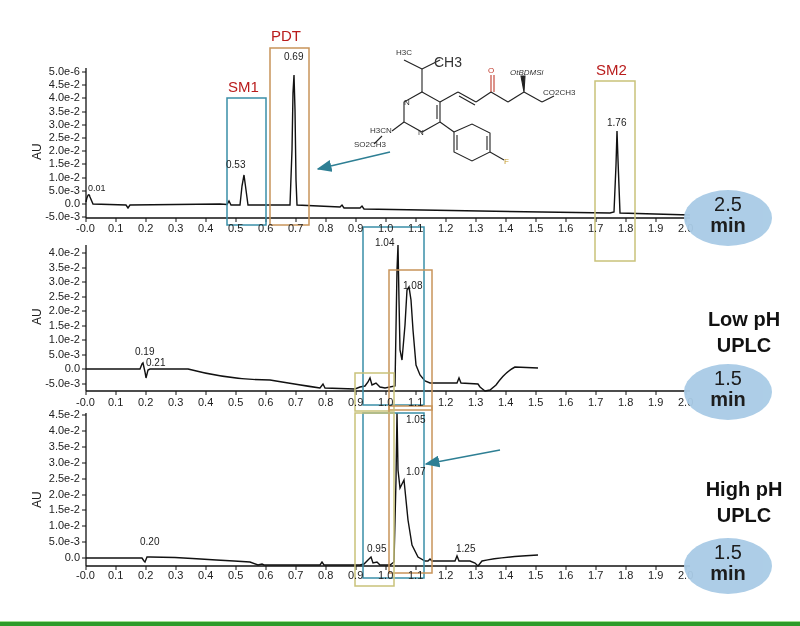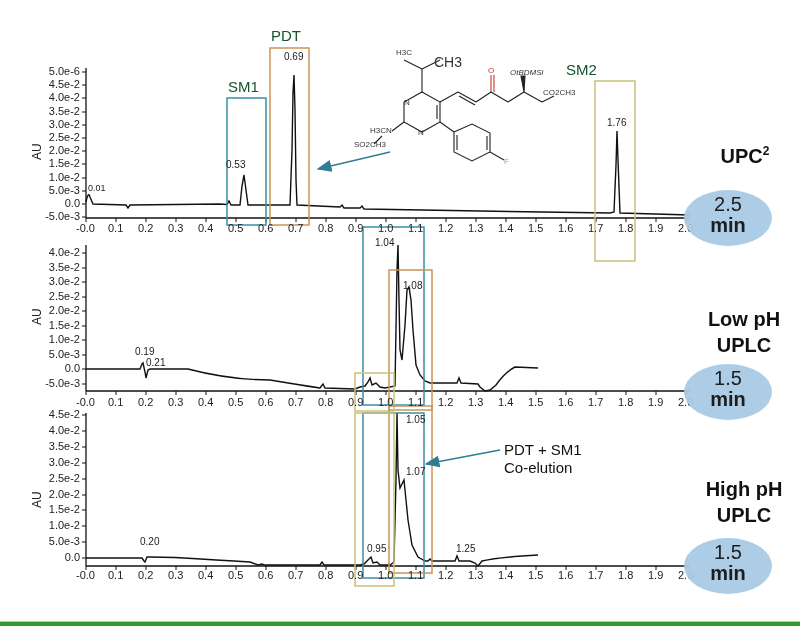--- a/index.html
+++ b/index.html
@@ -4,21 +4,21 @@
 <style>
   html, body { margin:0; padding:0; background:#ffffff; }
   body { width:800px; height:626px; position:relative; overflow:hidden;
          font-family:"Liberation Sans", sans-serif; color:#111; }
   #stage { position:absolute; left:0; top:0; width:800px; height:626px; }
   .lbl { position:absolute; white-space:nowrap; }
   .tick { font-size:11px; color:#222; }
   .ytick { font-size:11px; color:#222; text-align:right; width:60px; }
   .peak { font-size:10px; color:#222; }
   .axis-title { font-size:12px; color:#222; transform:rotate(-90deg); transform-origin:left top; }
-  .box-lbl { font-size:15px; color:#14532d; }
+  .box-lbl { font-size:15px; color:#b91c1c; }
   .method { font-size:20px; font-weight:bold; text-align:center; line-height:26px; color:#111; }
   .ellipse { position:absolute; width:88px; height:56px; border-radius:50%; background:#a9cbe6; opacity:0.95; }
   .ellipse .num { position:absolute; left:0; right:0; top:4px; text-align:center; font-size:20px; font-weight:normal; line-height:20px; }
   .ellipse .unit { position:absolute; left:0; right:0; top:24px; text-align:center; font-size:20px; font-weight:bold; line-height:22px; }
   .annot { font-size:15px; color:#111; line-height:18px; }
   .bottom-bar { position:absolute; left:0; top:621px; width:800px; height:5px; background:#2e9b2a; border-top:1px solid #9fe08f; }
 </style>
 </head>
 <body>
 
@@ -206,21 +206,21 @@
   <span class="lbl" style="left:418px;top:128px;font-size:8px;color:#333">N</span>
   <span class="lbl" style="left:370px;top:126px;font-size:8px;color:#333">H3CN</span>
   <span class="lbl" style="left:354px;top:140px;font-size:8px;color:#333">SO2CH3</span>
   <span class="lbl" style="left:488px;top:66px;font-size:8px;color:#c0392b">O</span>
   <span class="lbl" style="left:510px;top:68px;font-size:8px;font-style:italic;color:#333">OtBDMSi</span>
   <span class="lbl" style="left:543px;top:88px;font-size:8px;color:#333">CO2CH3</span>
   <span class="lbl" style="left:504px;top:157px;font-size:8px;color:#c49a2c">F</span>
 
   <span class="lbl box-lbl" style="left:228px;top:78px">SM1</span>
   <span class="lbl box-lbl" style="left:271px;top:27px">PDT</span>
-  <span class="lbl box-lbl" style="left:566px;top:61px">SM2</span>
+  <span class="lbl box-lbl" style="left:596px;top:61px">SM2</span>
 
   <span class="lbl axis-title" style="left:30px;top:160px">AU</span>
   <span class="lbl axis-title" style="left:30px;top:325px">AU</span>
   <span class="lbl axis-title" style="left:30px;top:508px">AU</span>
 
   <span class="lbl ytick" style="left:20px;top:65px">5.0e-6</span>
   <span class="lbl ytick" style="left:20px;top:78px">4.5e-2</span>
   <span class="lbl ytick" style="left:20px;top:91px">4.0e-2</span>
   <span class="lbl ytick" style="left:20px;top:105px">3.5e-2</span>
   <span class="lbl ytick" style="left:20px;top:118px">3.0e-2</span>
@@ -335,28 +335,21 @@
     <span class="lbl tick" style="left:648px;top:569px">1.9</span>
     <span class="lbl tick" style="left:678px;top:569px">2.0</span>
   </div>
 
   <span class="lbl peak" style="left:140px;top:536px">0.20</span>
   <span class="lbl peak" style="left:367px;top:543px">0.95</span>
   <span class="lbl peak" style="left:406px;top:414px">1.05</span>
   <span class="lbl peak" style="left:406px;top:466px">1.07</span>
   <span class="lbl peak" style="left:456px;top:543px">1.25</span>
 
-  <div class="lbl annot" style="left:504px;top:441px">
-    <div>PDT + SM1</div>
-    <div>Co-elution</div>
-  </div>
-
-  <div class="lbl method" style="left:700px;top:138px;width:90px">
-    <span>UPC</span><sup style="font-size:12px">2</sup>
-  </div>
+
   <div class="ellipse" style="left:684px;top:190px">
     <div class="num">2.5</div>
     <div class="unit">min</div>
   </div>
 
   <div class="lbl method" style="left:686px;top:306px;width:116px">
     <div>Low pH</div>
     <div>UPLC</div>
   </div>
   <div class="ellipse" style="left:684px;top:364px">

